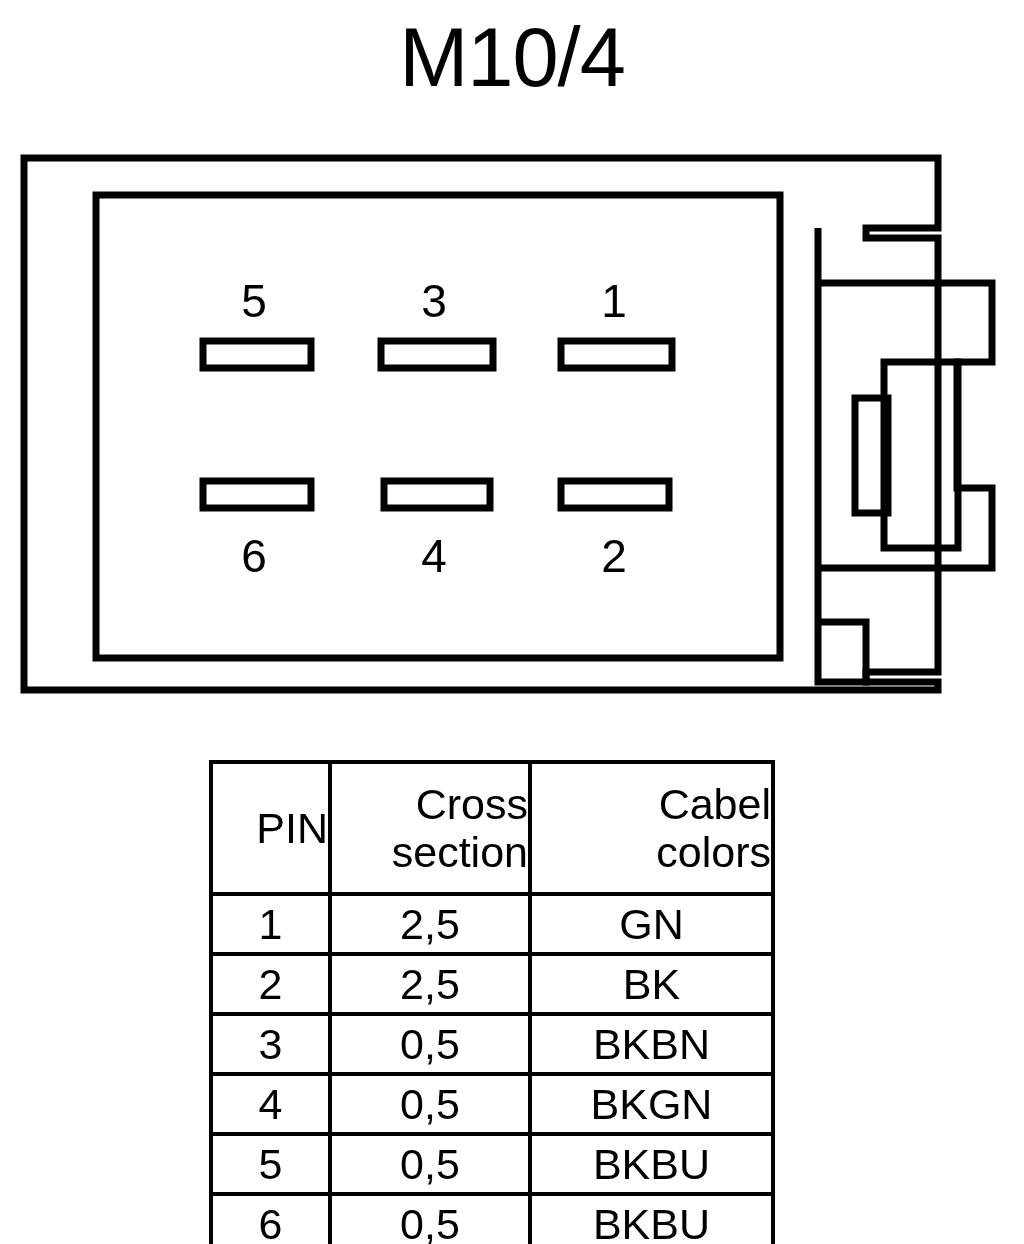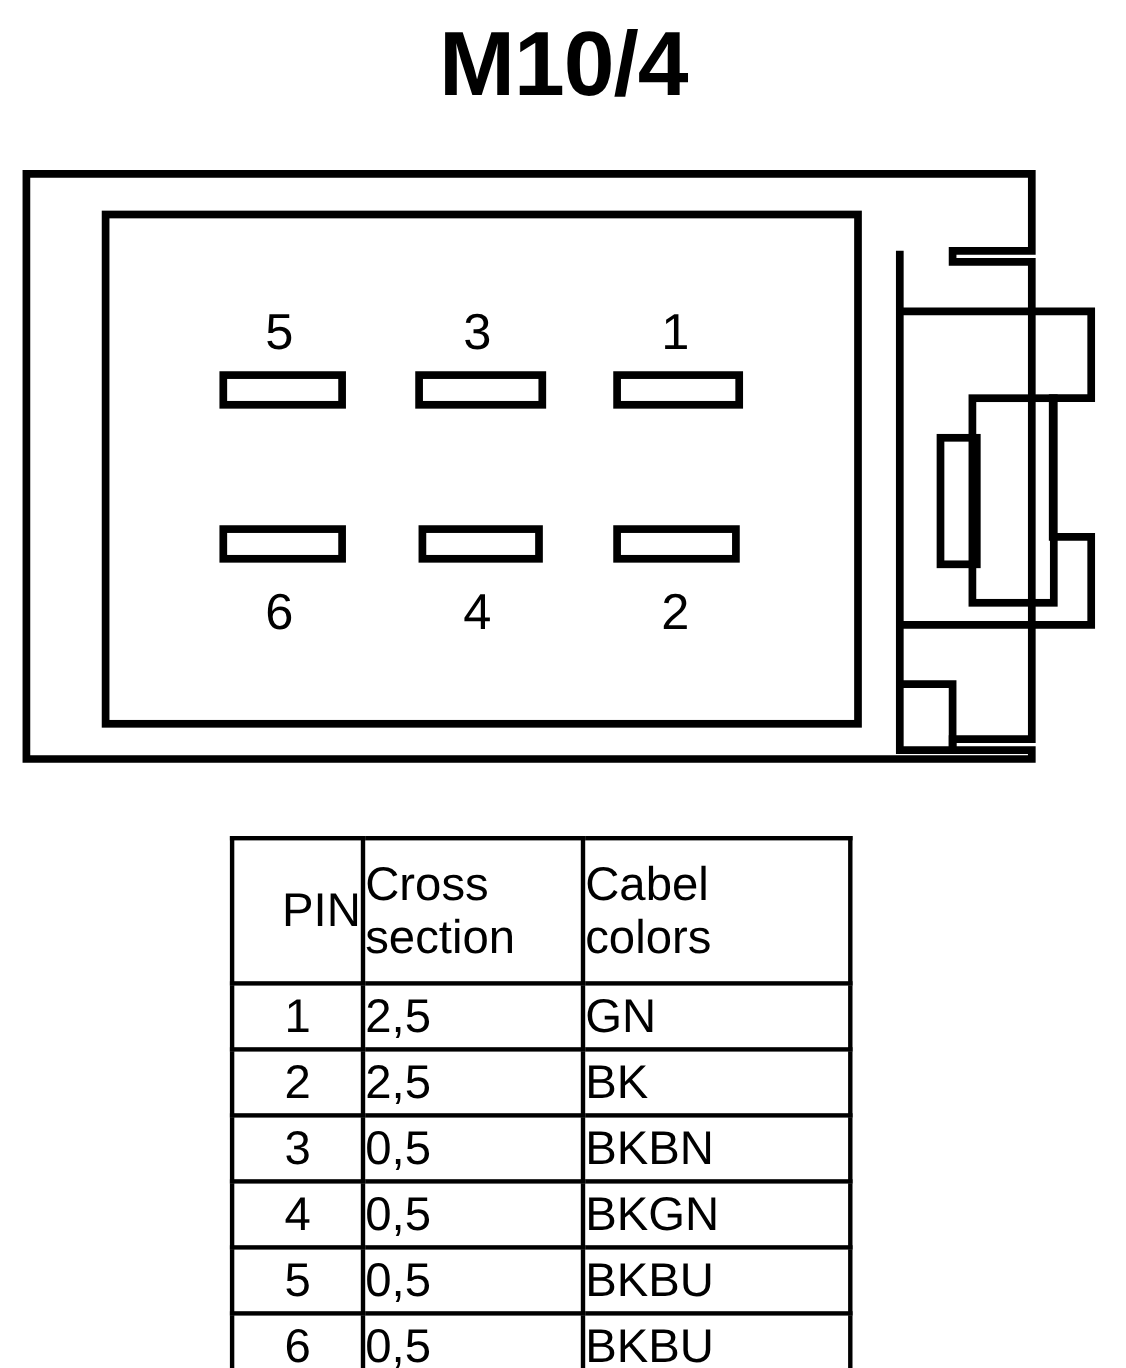--- a/index.html
+++ b/index.html
@@ -17,21 +17,21 @@
   }
 
   
   #title {
     position: absolute;
     left: 0;
     top: 16px;
     width: 1024px;
     text-align: center;
     font-size: 83px;
-    font-weight: bold;
+    font-weight: normal;
     line-height: 1;
     letter-spacing: -1px;
   }
 
   
   #connector-drawing {
     position: absolute;
     left: 0;
     top: 140px;
     width: 1024px;
@@ -81,35 +81,35 @@
     background: #ffffff;
   }
   
   col.c-pin    { width: 119px; }
   col.c-cross  { width: 200px; }
   col.c-color  { width: 243px; }
 
   thead th {
     height: 128px;
     vertical-align: middle;
-    text-align: left;
+    text-align: right;
   }
   thead th.h-pin {
     text-align: right;
   }
   tbody td {
     height: 56px;
     vertical-align: middle;
   }
   td.cell-pin {
     text-align: center;
   }
   td.cell-cross,
   td.cell-color {
-    text-align: left;
+    text-align: center;
     padding-left: 10px;
   }
 </style>
 </head>
 <body>
 
 <div id="title">M10/4</div>
 
 <div id="connector-drawing">
   <svg width="1024" height="570" viewBox="0 0 1024 570" xmlns="http://www.w3.org/2000/svg">

